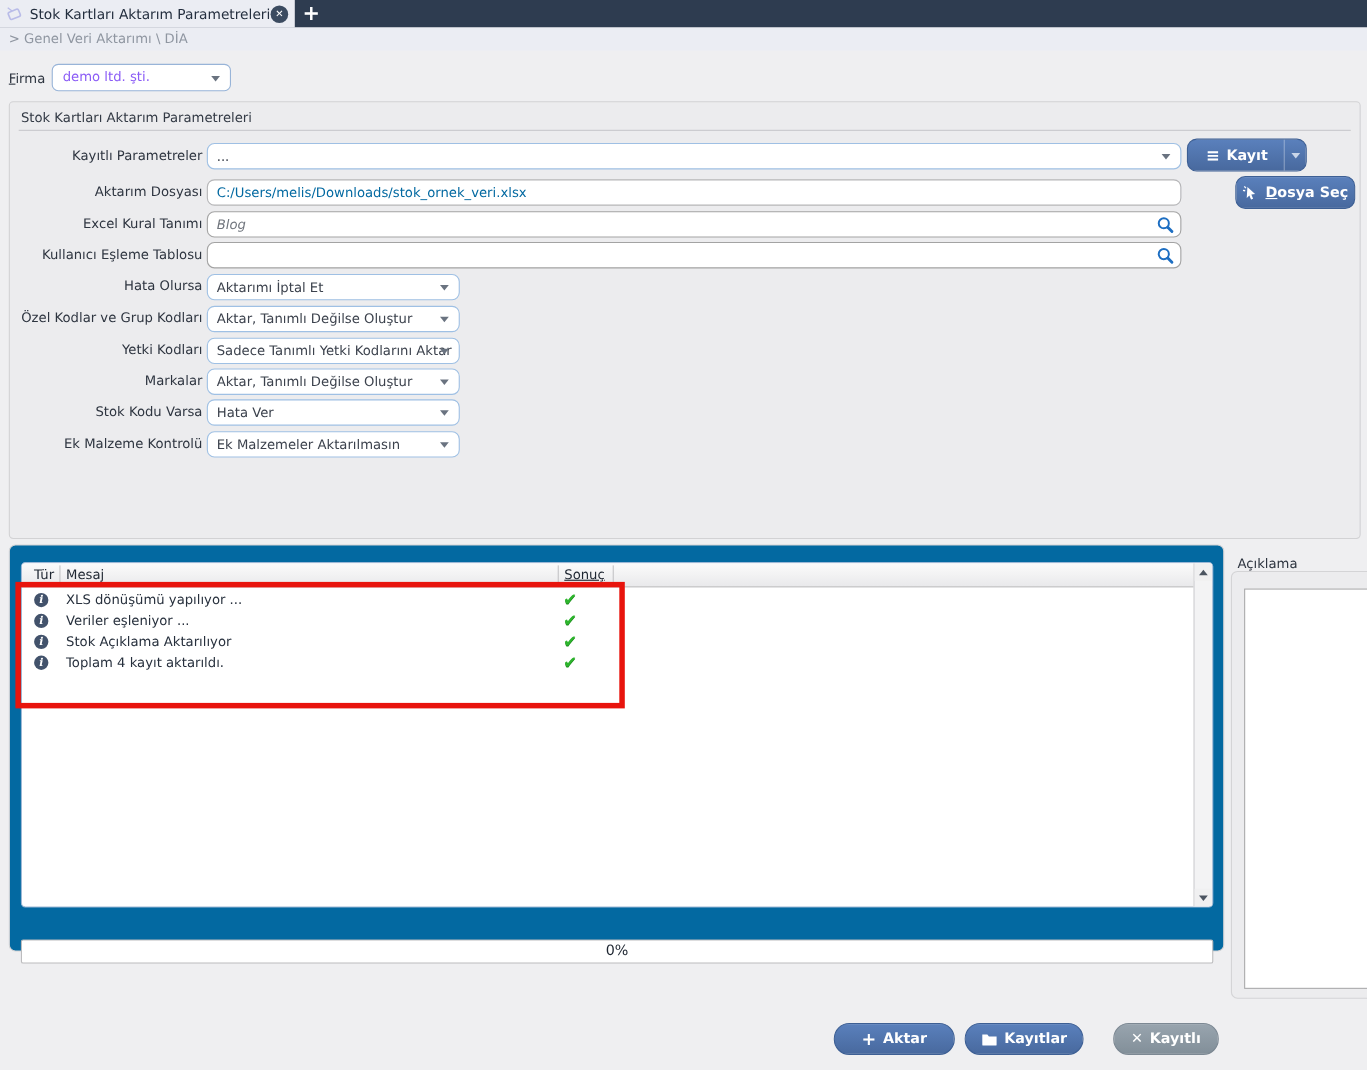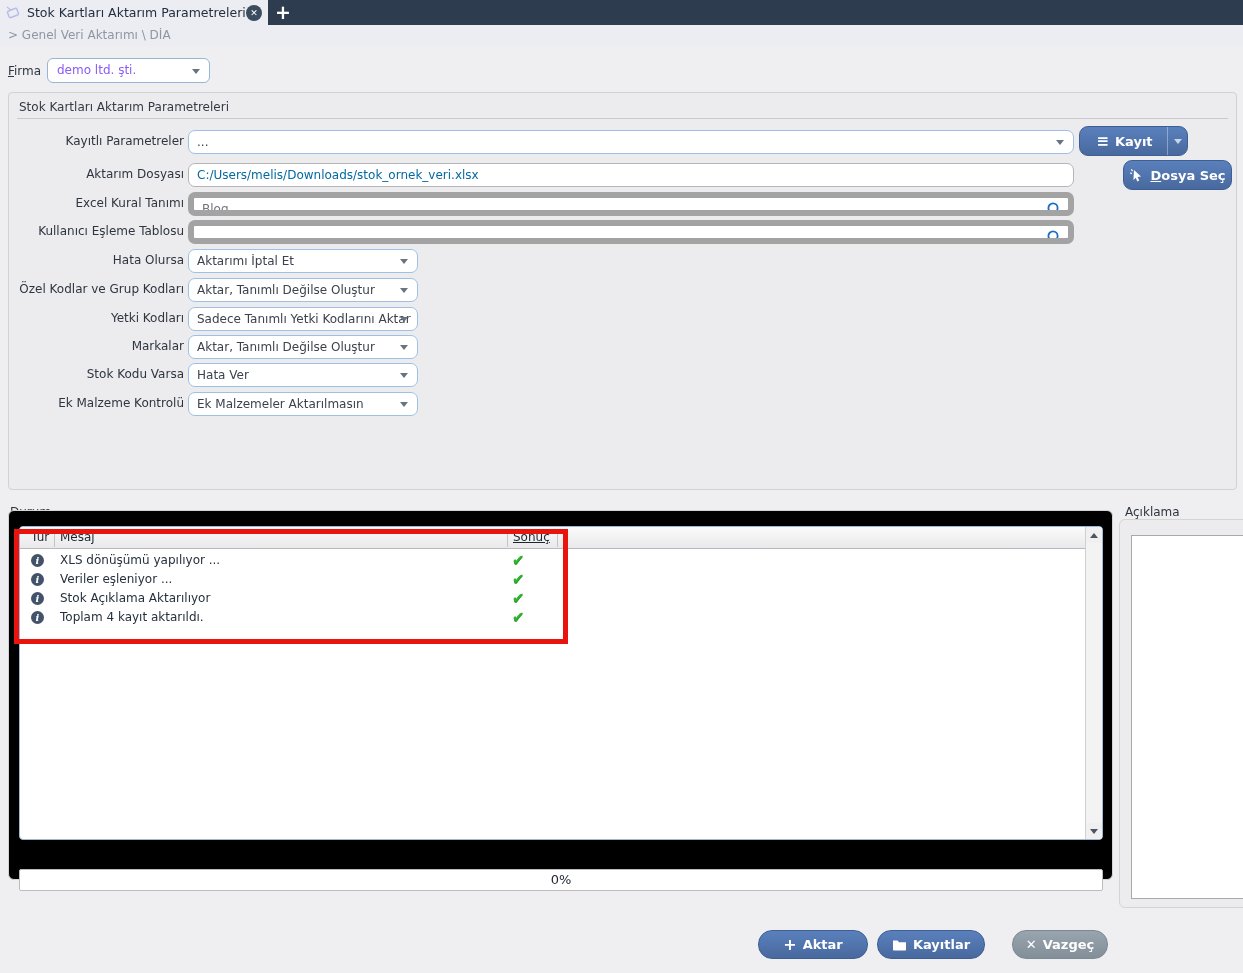--- a/index.html
+++ b/index.html
@@ -34,43 +34,43 @@
   .form-panel { position:absolute; left:8px; top:92px; width:1229px; height:398px;
                 background:#ececee; border:1px solid #d2d2d4; border-radius:4px; }
   .form-title { position:absolute; left:10px; top:7px; color:#333a45; }
   .form-rule  { position:absolute; left:8px; top:25px; right:8px; height:1px; background:#c9c9cc; }
   .frow { position:absolute; left:0; width:100%; height:24px; }
   .flabel { position:absolute; left:0; top:4px; width:175px; text-align:right; color:#2e3540; }
   .fbox { position:absolute; left:179px; top:0; height:24px; background:#fff; line-height:22px;
           padding:0 24px 0 8px; color:#3c424d; white-space:nowrap; overflow:hidden; }
   .combo  { border:1px solid #9fc0e4; border-radius:7px; cursor:pointer; }
   .inputf { border:1px solid #b5b5b7; border-radius:7px; }
-  .lookup { border:6px solid #a3a3a3; border-radius:7px; }
+  .lookup { border:1px solid #a3a3a3; border-radius:7px;font-style:italic; }
   .wide   { width:886px; }
   .narrow { width:230px; }
   .placeholder-text { color:#0369a1; }
   .value-grey { color:#6f747c; }
   .fbox .arrow-down { top:9px; }
   .mag { position:absolute; right:5px; top:3px; }
 
   
   .btn { display:flex; align-items:center; justify-content:center; gap:6px;
          color:#fff; font-weight:bold; font-size:13px; cursor:pointer;
          background:linear-gradient(#5a80bc,#48699e); border:1px solid #3d5f94; }
   .btn-kayit { position:absolute; left:1070px; top:33px; width:109px; height:30px; border-radius:9px; padding-right:18px; }
   .btn-dosya { position:absolute; left:1070px; top:67px; width:109px; height:30px; border-radius:9px;margin-left:44px; }
   .kayit-split { position:absolute; right:0; top:0; width:20px; height:28px;
                  border-left:1px solid rgba(255,255,255,.35); display:flex; align-items:center; justify-content:center; }
   .kayit-split .arrow-down { position:static; border-top-color:#c9d5e8; }
   .list-icon { font-weight:bold; font-size:15px; line-height:1; }
 
   
   .durum-label { position:absolute; left:10px; top:505px; }
-  .durum-panel { position:absolute; left:8px; top:510px; width:1105px; height:370px;
-                 background:#000000; border:1px solid #d4d4d6; border-radius:6px; }
+  .durum-panel { position:absolute; left:8px; top:495px; width:1105px; height:370px;
+                 background:#0369a1; border:1px solid #d4d4d6; border-radius:6px; }
   .list-panel { position:absolute; left:10px; top:15px; width:1084px; height:314px;
                 background:#fff; border:1px solid #9cb8d6; border-radius:4px; overflow:hidden; }
   .grid-header { position:absolute; left:0; top:0; width:100%; height:22px;
                  background:linear-gradient(#fbfbfb,#e9e9eb); border-bottom:1px solid #b9b9bb; }
   .col-h { position:absolute; top:3px; color:#1d2530; }
   .col-sep { position:absolute; top:2px; width:1px; height:18px; background:#c4c4c6; }
   .grid-row { position:absolute; left:0; width:100%; height:19px; cursor:default; }
   .info-ic { position:absolute; left:11px; top:3px; width:13px; height:13px; border-radius:50%;
              background:#42526b; color:#fff; font:italic bold 10px "DejaVu Serif",serif;
              text-align:center; line-height:13px; }
@@ -307,16 +307,16 @@
   <div class="btn btn-pill btn-kayitlar">
     <span style="display:inline-flex;">
       <svg width="15" height="12" viewBox="0 0 15 12">
         <path d="M1 1.5 h4.6 l1.4 1.8 H14 v7.4 a0.8 0.8 0 0 1 -0.8 0.8 H1.8 a0.8 0.8 0 0 1 -0.8 -0.8 Z" fill="#fff"></path>
       </svg>
     </span>
     <span>Kayıtlar</span>
   </div>
   <div class="btn btn-pill btn-vazgec">
     <span class="x-glyph">✕</span>
-    <span>Vazgeç</span>
+    <span>Kayıtlı</span>
   </div>
 
 </div>
 
 </body></html>

